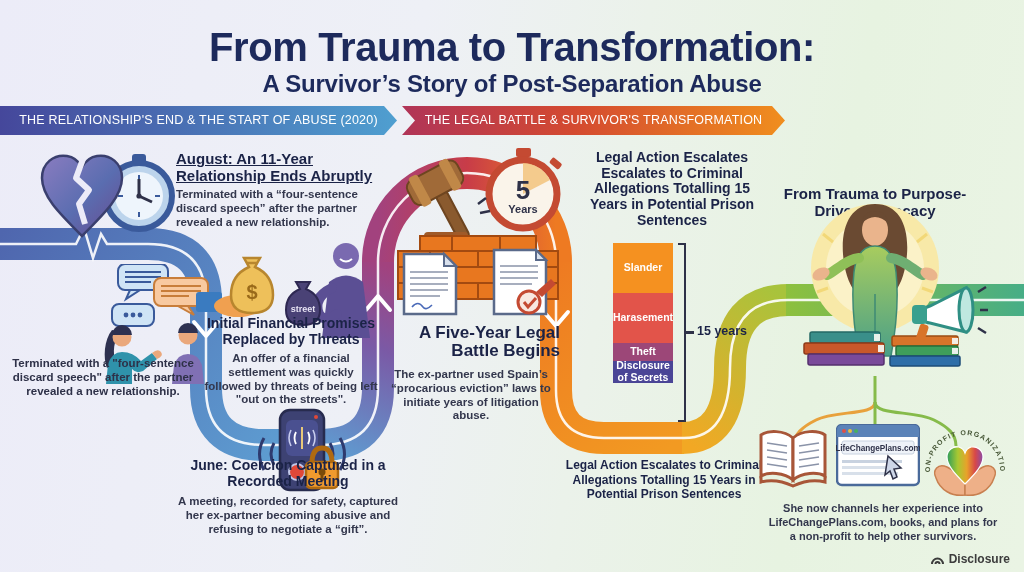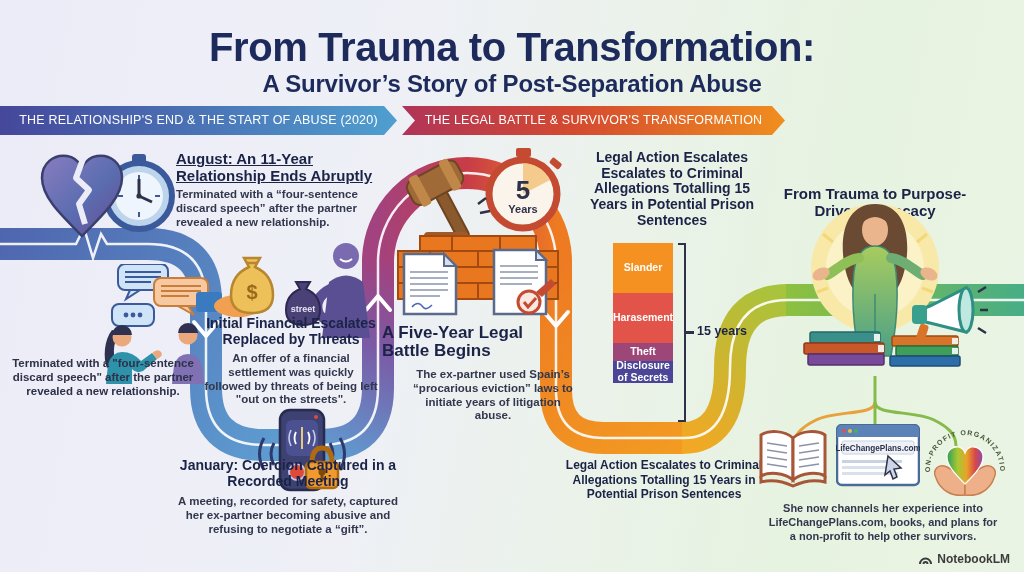--- a/index.html
+++ b/index.html
@@ -26,22 +26,22 @@
   .h{font-weight:800;color:#1b2347;}
   .p{font-weight:600;color:#33374d;}
   .blk{line-height:1.14;}
   .s1h{left:176px;top:150px;width:215px;font-size:15px;text-decoration:underline;}
   .s1p{left:176px;top:188px;width:200px;font-size:11.5px;line-height:1.2;}
   .s1cap{left:10px;top:356px;width:186px;text-align:center;font-size:11.5px;font-weight:700;color:#2e3148;line-height:1.22;}
   .s2h{left:202px;top:316px;width:178px;text-align:center;font-size:14px;}
   .s2p{left:204px;top:352px;width:174px;text-align:center;font-size:11.5px;line-height:1.2;}
   .s3h{left:178px;top:458px;width:220px;text-align:center;font-size:14px;}
   .s3p{left:172px;top:495px;width:232px;text-align:center;font-size:11.5px;line-height:1.2;}
-  .s4h{left:382px;top:324px;width:178px;text-align:left;font-size:17px;line-height:1.08;}
-  .s4p{left:408px;top:368px;width:170px;text-align:center;font-size:11.5px;line-height:1.2;}
+  .s4h{left:382px;top:324px;width:178px;text-align:right;font-size:17px;line-height:1.08;}
+  .s4p{left:386px;top:368px;width:170px;text-align:center;font-size:11.5px;line-height:1.2;}
   .s5h{left:576px;top:150px;width:192px;text-align:center;font-size:14px;line-height:1.12;}
   .s5cap{left:548px;top:458px;width:232px;text-align:center;font-size:12px;font-weight:700;color:#1b2347;line-height:1.22;}
   .s6h{left:776px;top:150px;width:198px;text-align:center;font-size:15px;line-height:1.12;margin-top:36px;}
   .s6cap{left:768px;top:502px;width:230px;text-align:center;font-size:11px;font-weight:600;color:#33374d;line-height:1.25;}
   
   .bar{left:613px;top:243px;width:60px;height:140px;display:flex;flex-direction:column;}
   .bar-seg{display:flex;align-items:center;justify-content:center;}
   .bar-seg span{color:#fff;font-weight:700;font-size:10.5px;text-align:center;line-height:1.1;}
   .y-bracket{left:678px;top:243px;width:8px;height:179px;
     border-top:2.5px solid #2e3148;border-right:2.5px solid #2e3148;border-bottom:2.5px solid #2e3148;box-sizing:border-box;}
@@ -185,21 +185,21 @@
     </g>
     <g>
       <circle cx="150" cy="16" r="13" fill="#7a6ab0"></circle>
       <path d="M144 19 Q150 24 156 19" stroke="#ffffff" stroke-width="2" fill="none"></path>
       <path d="M126 98 L133 42 Q150 29 167 42 L174 98 Z" fill="#5b4f94"></path>
       <path d="M136 48 Q116 58 123 74 Q130 84 141 74" stroke="#5b4f94" stroke-width="10" fill="none" stroke-linecap="round"></path>
       <path d="M100 42 L114 42 L110 49 Q124 55 124 70 Q124 85 107 85 Q90 85 90 70 Q90 55 104 49 Z" fill="#4a4276" stroke="#2e2852" stroke-width="2"></path>
       <text x="107" y="72" font-size="9" font-weight="bold" fill="#e8e4f4" text-anchor="middle">street</text>
     </g>
   </svg>
-  <div class="abs blk h s2h">Initial Financial Escalates Replaced by Threats</div>
+  <div class="abs blk h s2h">Initial Financial Promises Replaced by Threats</div>
   <div class="abs blk p s2p">An offer of a financial settlement was quickly followed by threats of being left "out on the streets".</div>
 
   <svg class="abs" style="left:250px;top:406px;" width="100" height="100" viewBox="0 0 100 100">
     <g stroke="#2e3a6e" stroke-width="3" fill="none">
       <path d="M14 32 Q5 48 14 64"></path>
         <path d="M24 37 Q18 48 24 59"></path>
       <path d="M90 32 Q99 48 90 64"></path>
         <path d="M80 37 Q86 48 80 59"></path>
     </g>
     <g>
@@ -211,21 +211,21 @@
       <path d="M41 24 Q37 32 41 40 M63 24 Q67 32 63 40" stroke="#c8cdee" stroke-width="1.6" fill="none"></path>
       <circle cx="47" cy="66" r="8" fill="#e04838" stroke="#c2c8e8" stroke-width="2"></circle>
     </g>
     <g>
       <path d="M62 57 Q62 42 72 42 Q82 42 82 57" stroke="#b06a10" stroke-width="5" fill="none"></path>
       <rect x="56" y="56" width="32" height="26" rx="5" fill="#f09a2e" stroke="#b06a10" stroke-width="2.5"></rect>
       <circle cx="72" cy="66" r="3.5" fill="#7a4a08"></circle>
         <rect x="70.5" y="68" width="3" height="7" fill="#7a4a08"></rect>
     </g>
   </svg>
-  <div class="abs blk h s3h">January: Coercion Captured in a Recorded Meeting</div>
+  <div class="abs blk h s3h">June: Coercion Captured in a Recorded Meeting</div>
   <div class="abs blk p s3p">A meeting, recorded for safety, captured her ex-partner becoming abusive and refusing to negotiate a “gift”.</div>
 
   <svg class="abs" style="left:384px;top:146px;" width="190" height="172" viewBox="0 0 190 172">
     <g>
       <rect x="132" y="2" width="15" height="9" rx="2" fill="#c44a32"></rect>
         <rect x="136" y="10" width="8" height="6" fill="#c44a32"></rect>
       <rect x="166" y="14" width="12" height="7" rx="2" fill="#c44a32" transform="rotate(40 172 17)"></rect>
       <circle cx="139" cy="48" r="34" fill="#faf4ea" stroke="#c44a32" stroke-width="7"></circle>
       <path d="M139 48 L139 17 A31 31 0 0 1 166 34 Z" fill="#f2c37c" opacity=".85"></path>
       <text x="139" y="53" font-size="26" font-weight="bold" fill="#2e3148" text-anchor="middle">5</text>
@@ -430,16 +430,16 @@
     </g>
   </svg>
 
   <div class="abs s6cap">She now channels her experience into LifeChangePlans.com, books, and plans for a non-profit to help other survivors.</div>
 
   <div class="abs footer">
     <svg width="15" height="13" viewBox="0 0 15 13">
       <path d="M2 11 A5.5 5.5 0 0 1 13 11" stroke="#3c3c3c" stroke-width="2" fill="none"></path>
       <path d="M5.5 11 A2 2 0 0 1 9.5 11" stroke="#3c3c3c" stroke-width="2" fill="none"></path>
     </svg>
-    <span>NotebookLM</span>
+    <span>Disclosure</span>
   </div>
 
 </div>
 
 </body></html>

